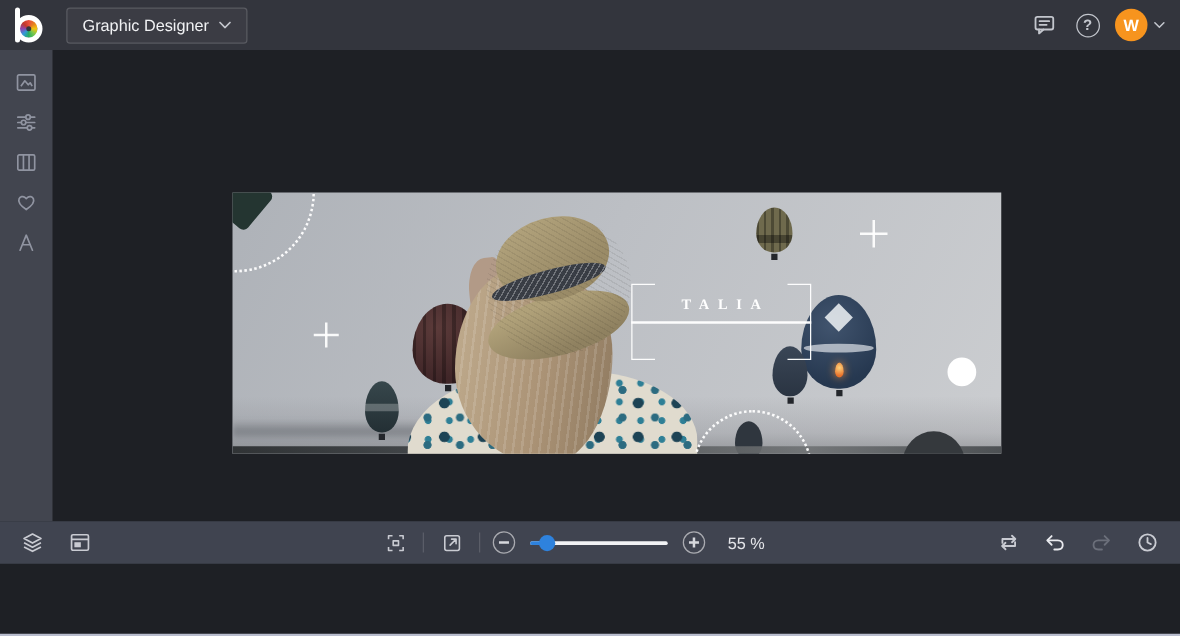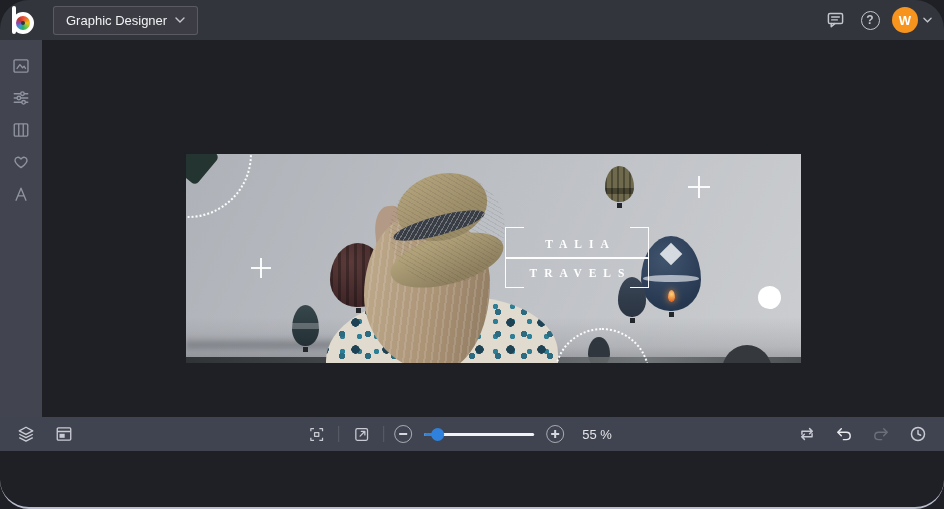--- a/index.html
+++ b/index.html
@@ -2,21 +2,20 @@
 <html><head>
 <meta charset="utf-8">
 <style>
   * { margin:0; padding:0; box-sizing:border-box; }
   html,body { background:#1e2025; }
   .app {
     position:relative; width:944px; height:509px; overflow:hidden;
     font-family:"Liberation Sans", sans-serif;
     background:#1e2025;
     border-bottom:2px solid #b9bdce;
-    border-radius:29px;
   }
 
   
   .topbar {
     position:relative; height:40px; background:#33353d;
     display:flex; align-items:center; padding:0 12px; z-index:30;
   }
   .logo { position:relative; width:25px; height:28px; margin-right:16px; cursor:pointer; }
   .logo .stem { position:absolute; left:0; top:0; width:4px; height:28px; background:#fff; border-radius:2px; }
   .logo .bowl {
@@ -257,21 +256,20 @@
 
         <div class="dotcircle dc1"></div>
         <div class="dotcircle dc2"></div>
         <div class="plusmark pm1"></div>
         <div class="plusmark pm2"></div>
         <div class="whitedot"></div>
 
         <div class="title-frame">
           <div class="t-line t-line1">TALIA</div>
           <div class="t-div"></div>
-          <div class="t-line t-line2">TRAVELS</div>
         </div>
       </div>
     </div>
   </div>
 
   <footer class="bottombar">
     <div class="bb-left">
       <button class="bb-btn">
         <svg class="ic" width="18" height="18" viewBox="0 0 16 16" fill="none" stroke="currentColor" stroke-width="1.2" stroke-linejoin="round">
           <path d="M8 2 L14 5.2 L8 8.4 L2 5.2 Z"></path>

